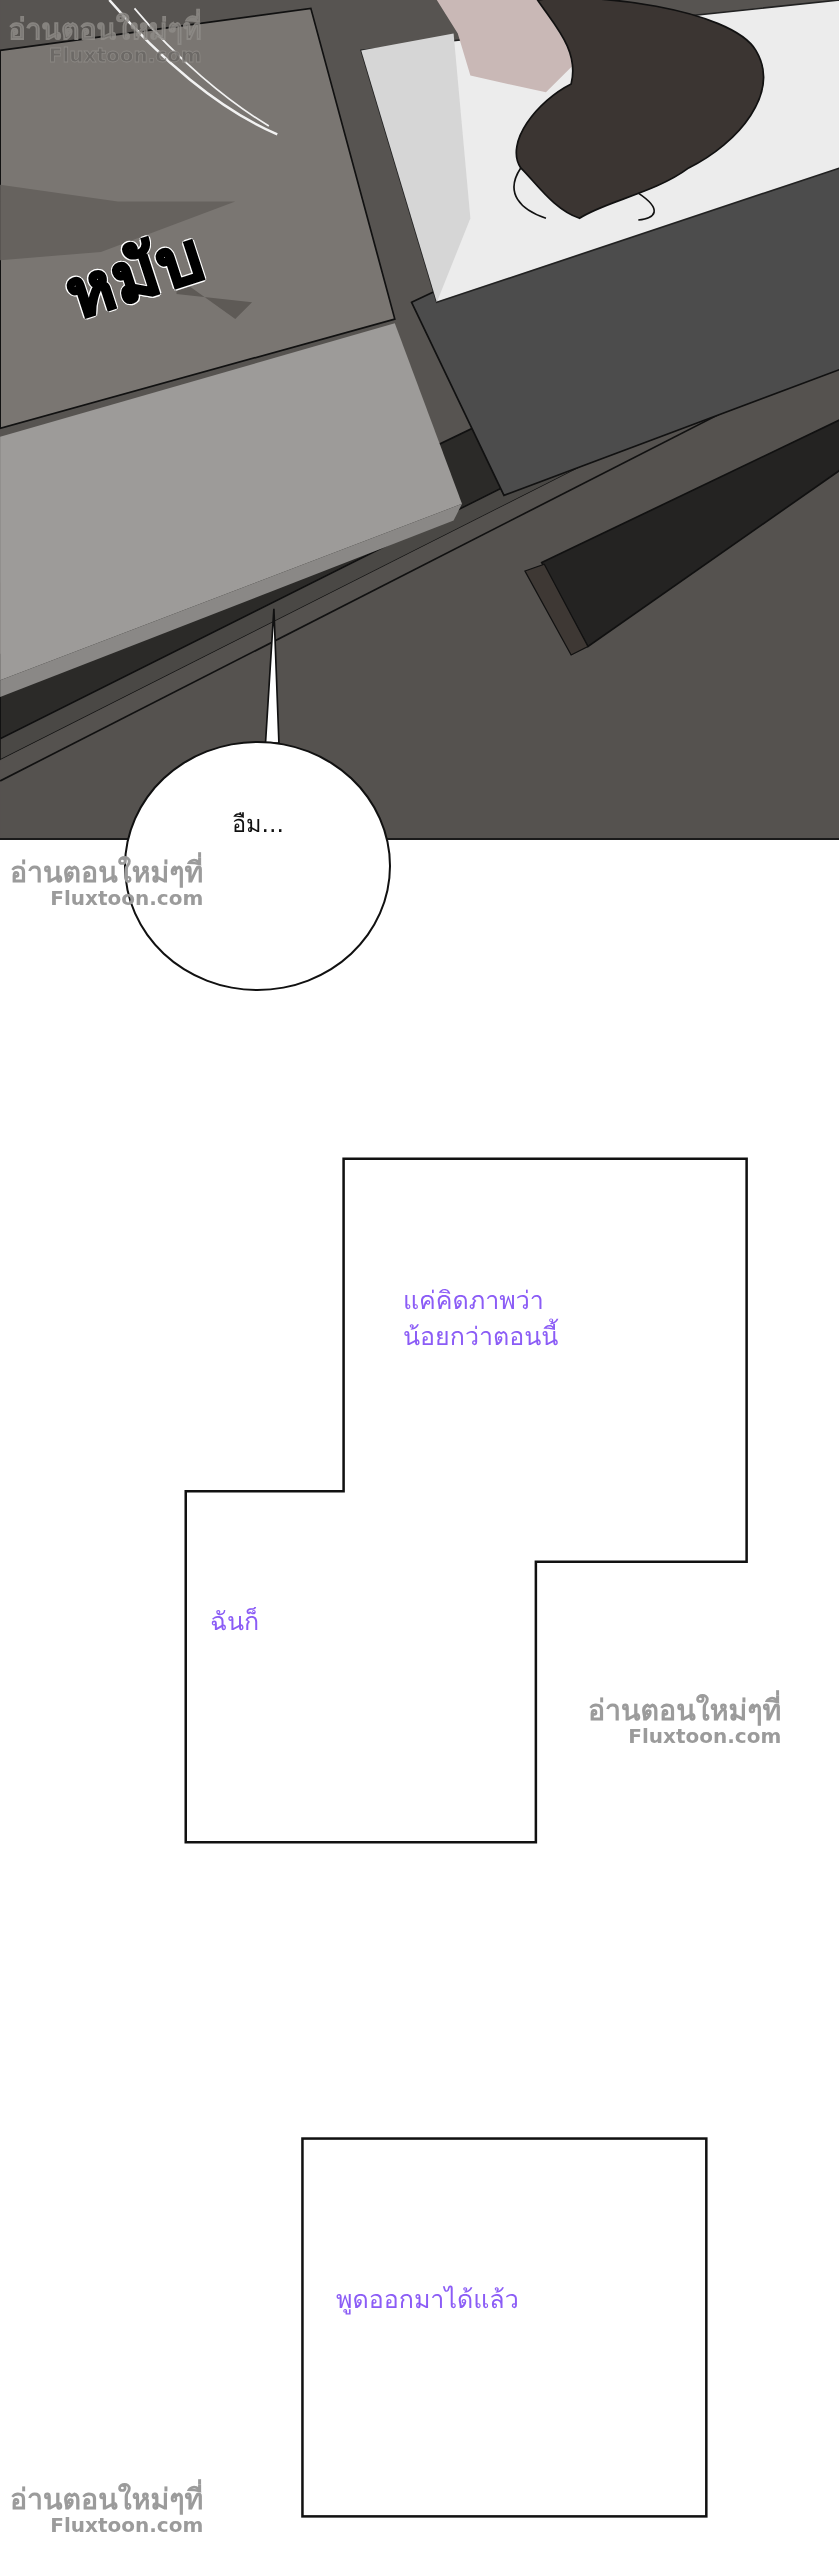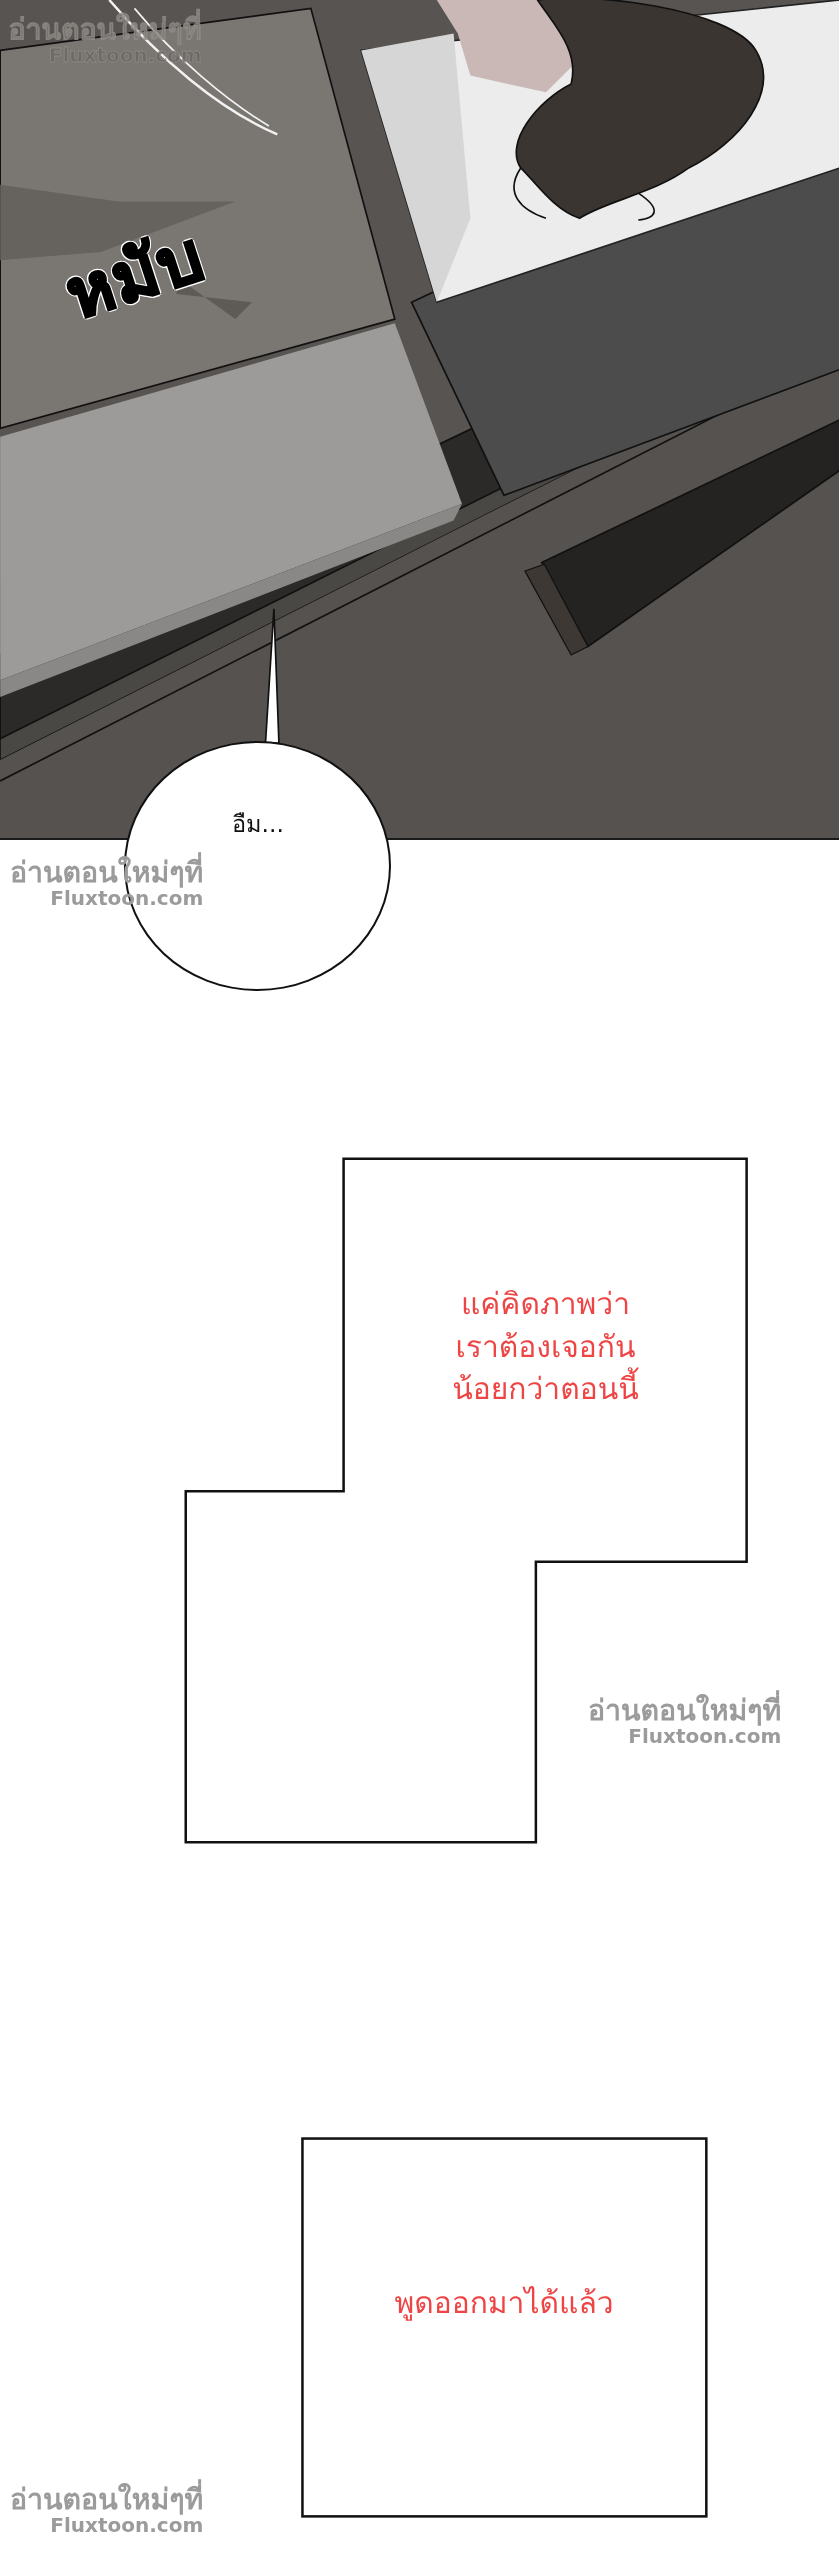--- a/index.html
+++ b/index.html
@@ -34,22 +34,22 @@
     position: absolute; left: 124px; top: 741px; width: 267px; height: 250px;
     background: #fff; border: 2.5px solid #111; border-radius: 50%;
     z-index: 4; box-sizing: border-box;
   }
   .bubble-text {
     position: absolute; left: 106px; top: 62px; font-size: 23.5px; color: #111;
     font-family: "DejaVu Sans", sans-serif; white-space: nowrap; text-align: right;
   }
   .caption-shape { position: absolute; left: 0; top: 0; }
   .caption-text {
-    position: absolute; text-align: center; color: #ef4444;
-    font-family: "DejaVu Sans", sans-serif; font-size: 30px; line-height: 1.42;
+    position: absolute; color: #8b5cf6;
+    font-family: "DejaVu Sans", sans-serif; font-size: 25px; line-height: 1.42;
     white-space: nowrap;
   }
 </style>
 </head>
 <body>
 
 <div class="panel-art">
   <svg width="840" height="838" viewBox="0 0 1000 998">
 
     <rect x="0" y="0" width="1000" height="998" fill="#575451"></rect>
@@ -103,25 +103,25 @@
   <div class="wm-line2">Fluxtoon.com</div>
 </div>
 
 <svg class="caption-shape" width="840" height="2576" style="pointer-events:none;" viewBox="0 0 1000 3068">
   <polygon points="409,1380 889,1380 889,1860 638,1860 638,2194 221,2194 221,1776 409,1776" fill="#ffffff" stroke="#111" stroke-width="3"></polygon>
   <rect x="360" y="2547" width="481" height="450" fill="#ffffff" stroke="#111" stroke-width="3"></rect>
 </svg>
 
 <div class="caption-text" style="left:403px; top:1283px; width:285px;">
   <div>แค่คิดภาพว่า</div>
-  <div>เราต้องเจอกัน</div>
   <div>น้อยกว่าตอนนี้</div>
 </div>
 
 <div class="caption-text" style="left:210px; top:1604px; width:302px;">
+  <div>ฉันก็</div>
 </div>
 
 <div class="watermark" style="left:588px; top:1696px;">
   <div>อ่านตอนใหม่ๆที่</div>
   <div class="wm-line2">Fluxtoon.com</div>
 </div>
 
 <div class="caption-text" style="left:336px; top:2282px; width:336px;">
   <div>พูดออกมาได้แล้ว</div>
 </div>

